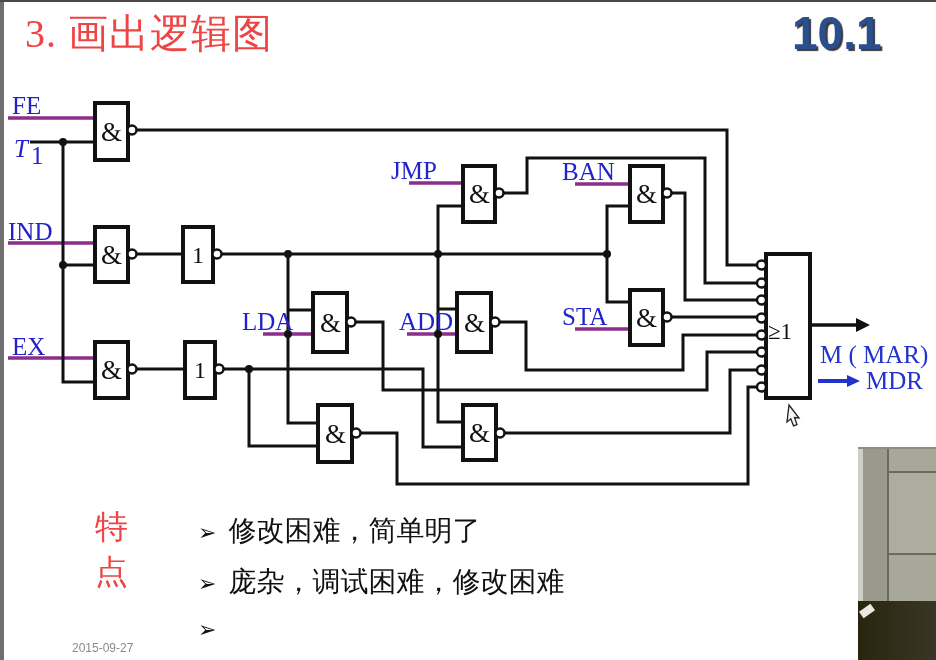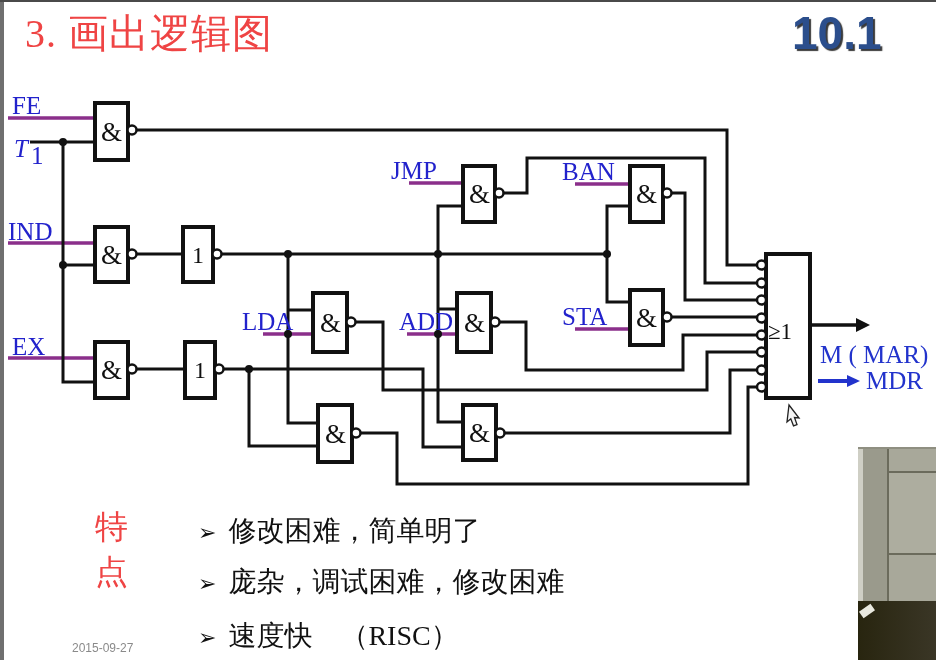--- a/index.html
+++ b/index.html
@@ -213,21 +213,20 @@
   <div class="note-item" style="top:512px;">
     <span class="bullet">➢</span>
     <span>修改困难，简单明了</span>
   </div>
   <div class="note-item" style="top:563px;">
     <span class="bullet">➢</span>
     <span>庞杂，调试困难，修改困难</span>
   </div>
   <div class="note-item" style="top:617px;">
     <span class="bullet">➢</span>
-    <span>速度快　（RISC）</span>
   </div>
 </div>
 
 <div class="date">2015-09-27</div>
 
 <div class="photo">
   <div class="p-strip"></div>
   <div class="p-left"></div>
   <div class="p-vseam"></div>
   <div class="p-right"></div>

